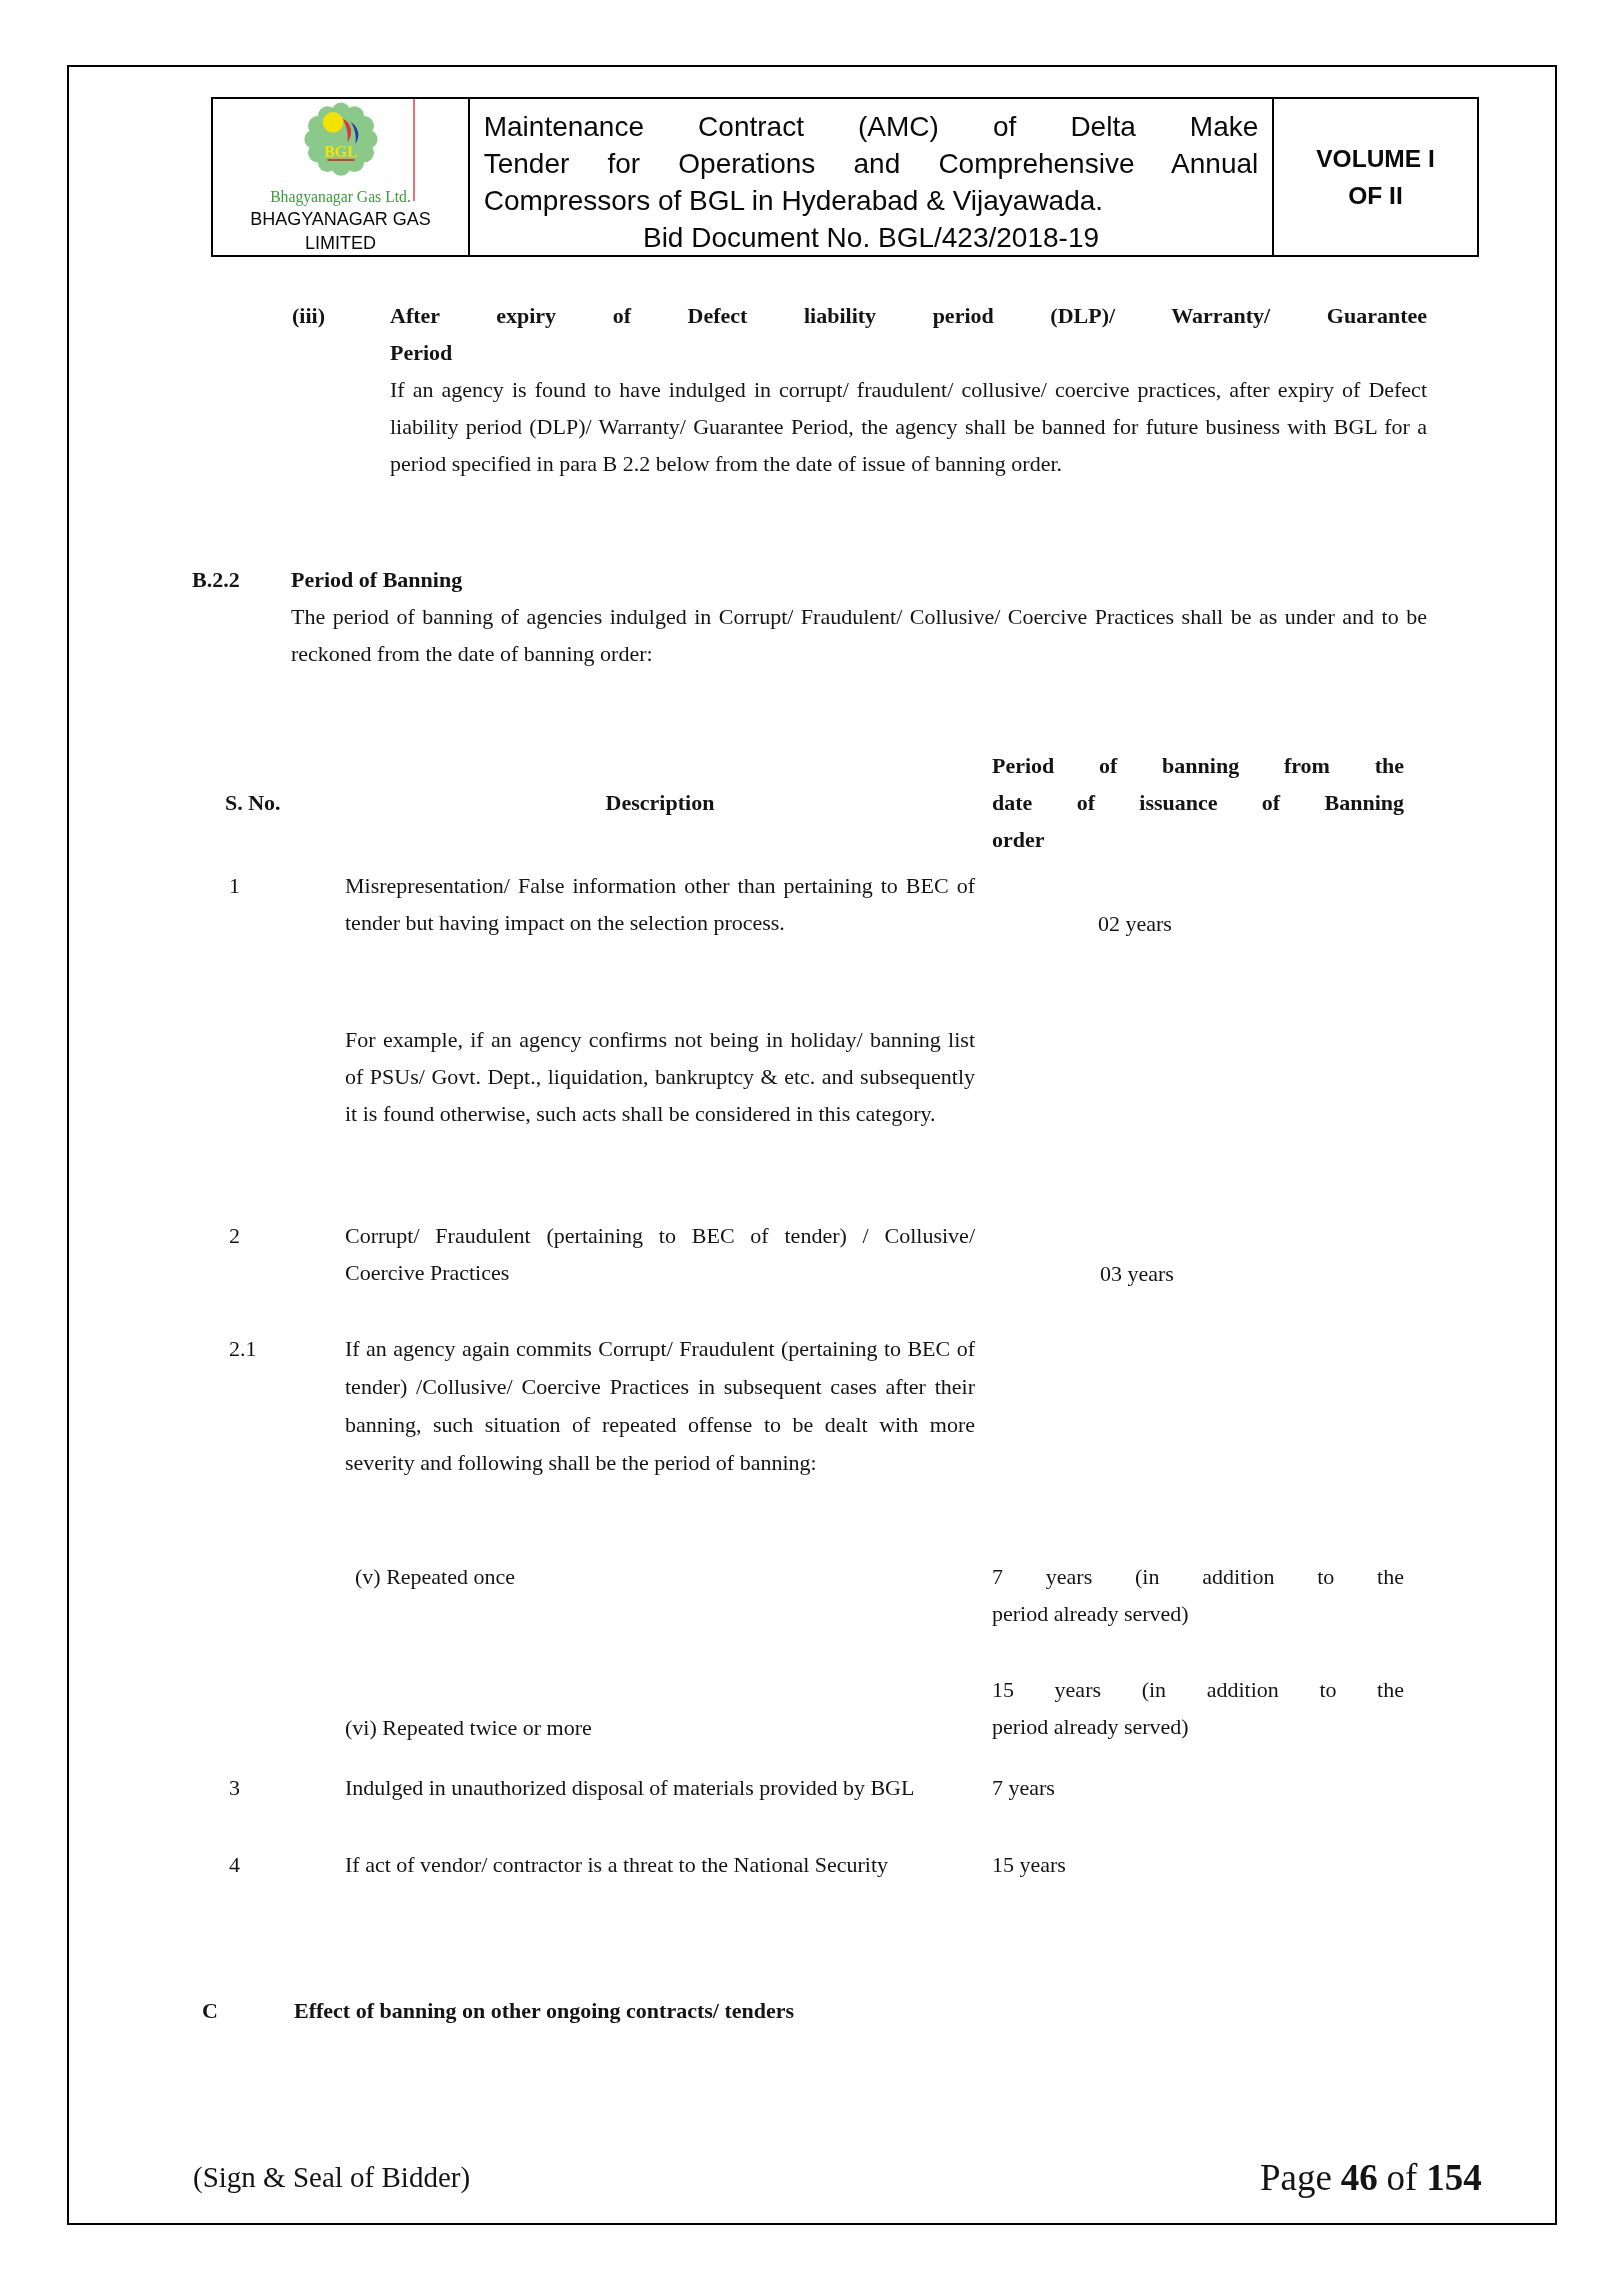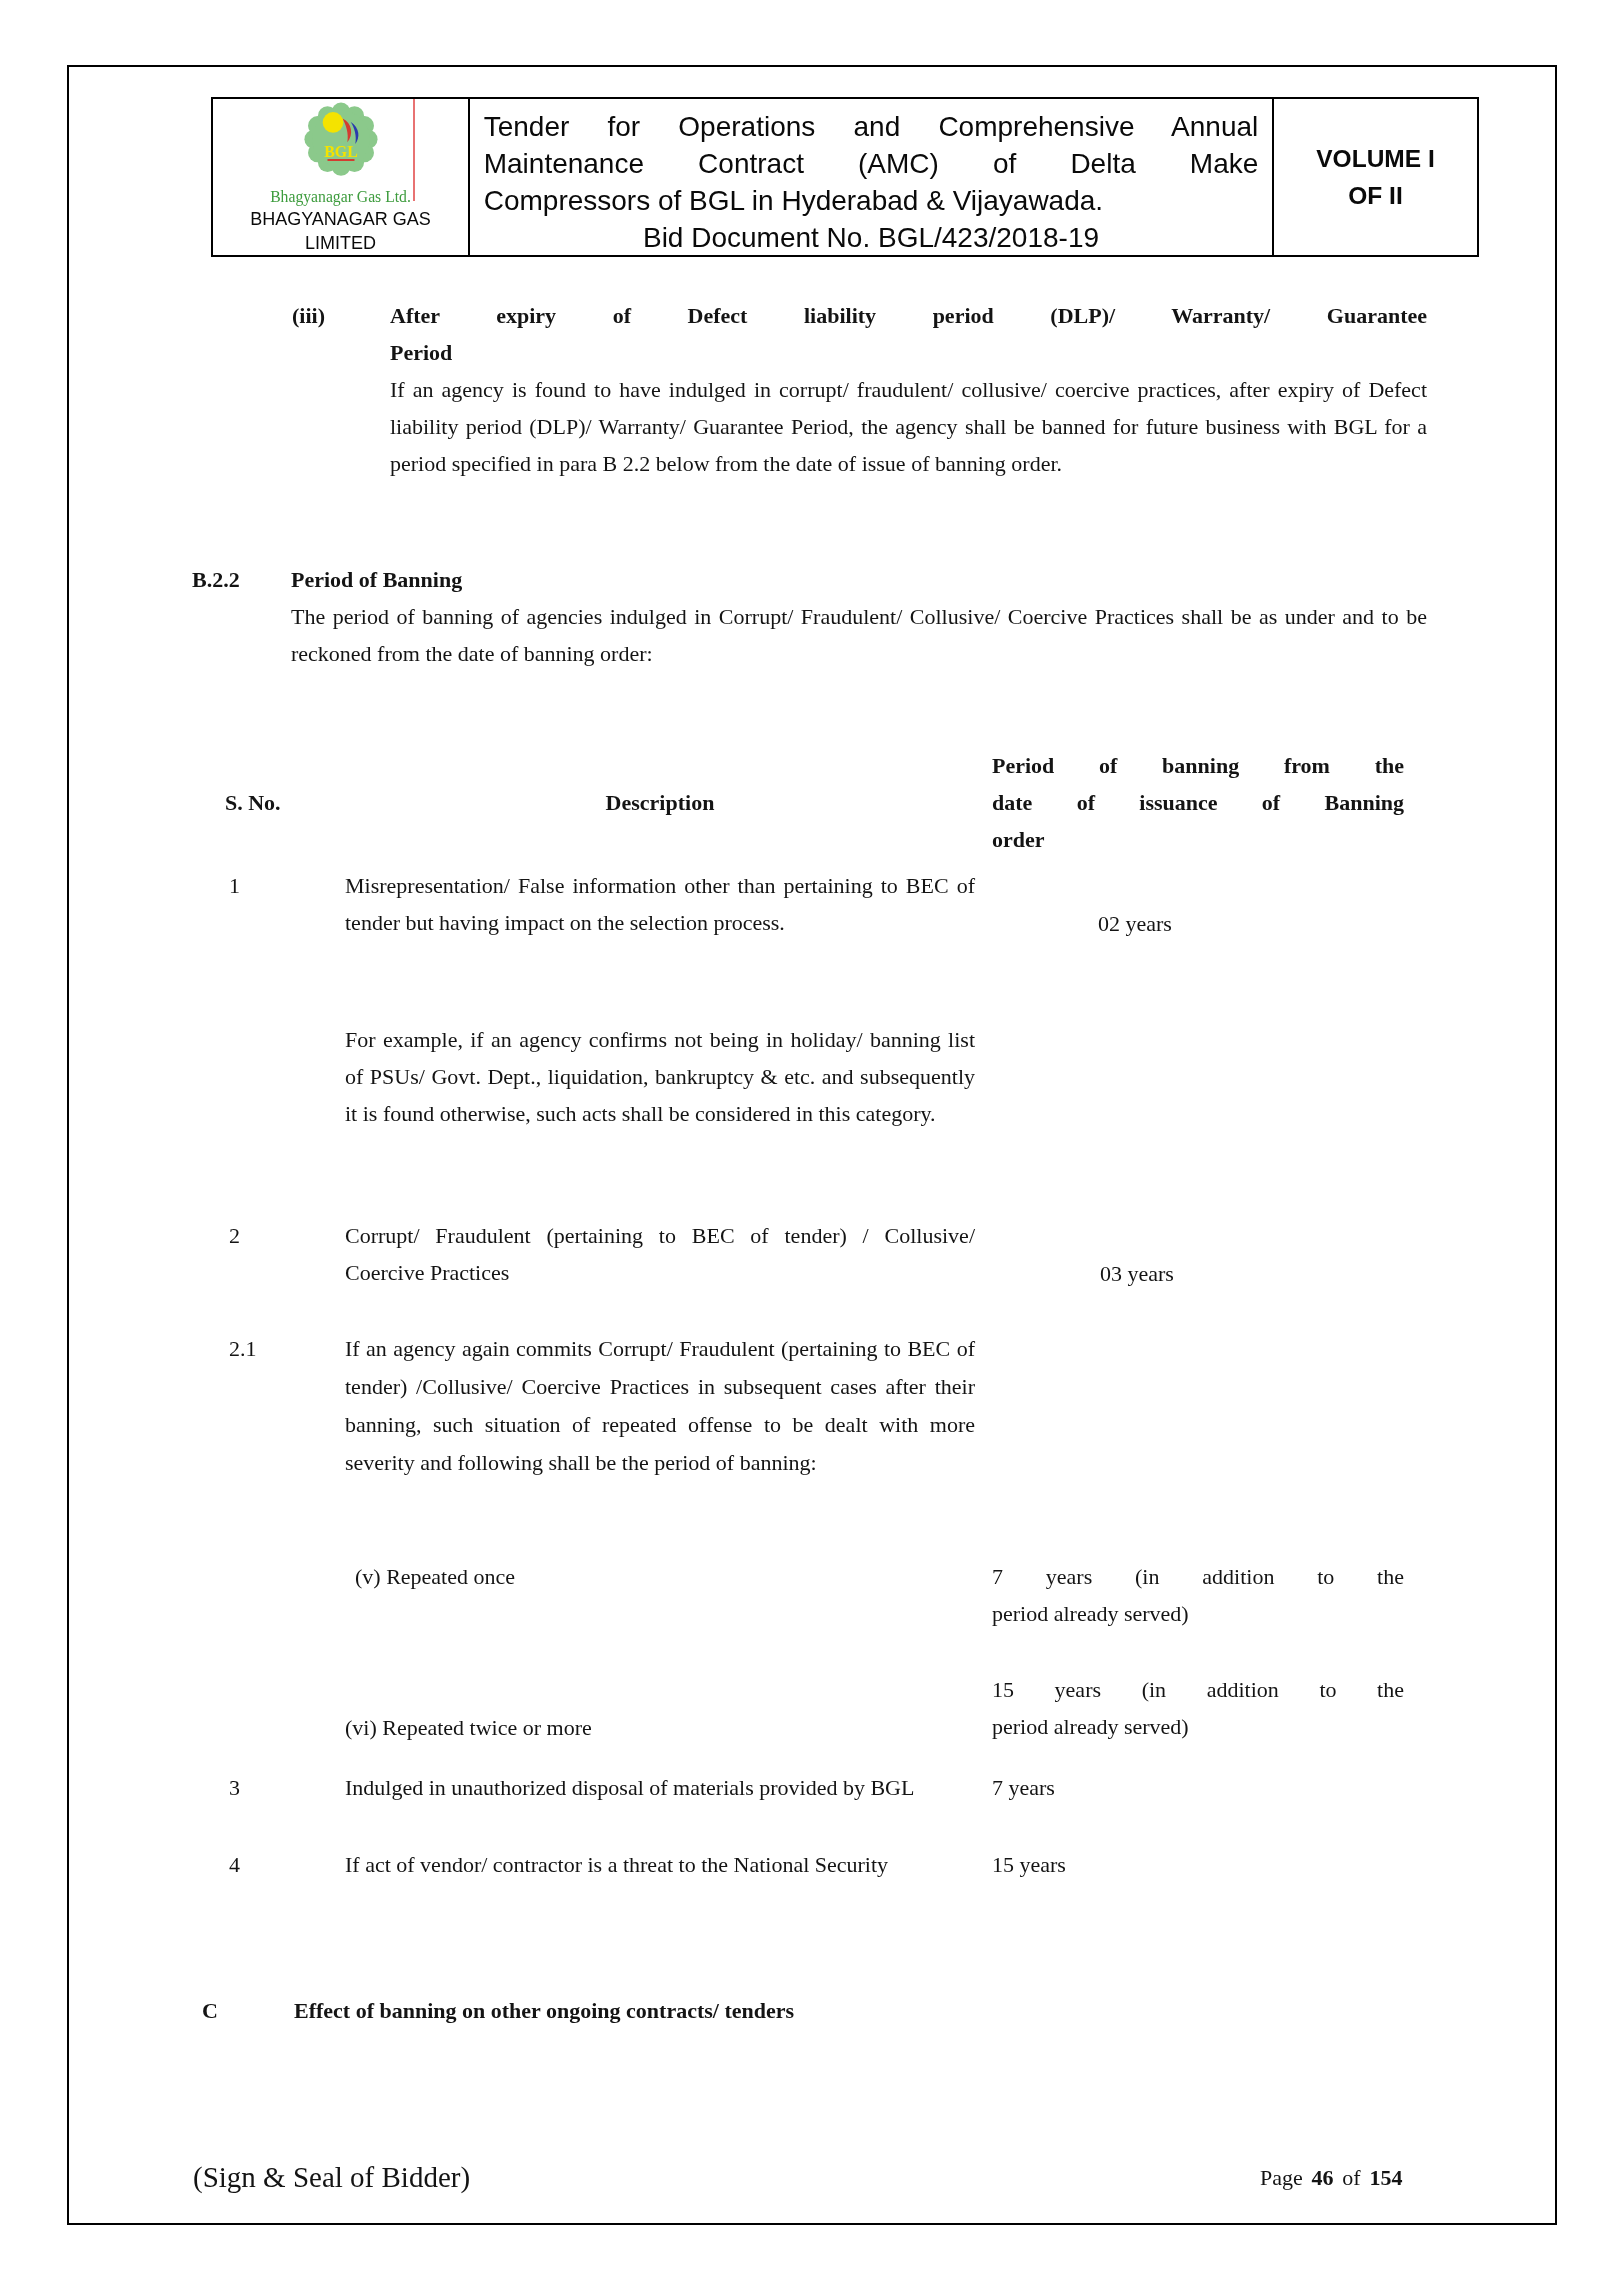--- a/index.html
+++ b/index.html
@@ -74,21 +74,21 @@
     color: #0a0a0a; text-align: center;
     margin-top: 2px;
   }
   .red-scan-line {
     position: absolute;
     left: 200px; top: 0;
     width: 2px; height: 102px;
     background: #e87272;
   }
 
-  .footer-right { display: flex; gap: 8.8px; font-size: 22px; line-height: 35px; }
+  .footer-right { display: flex; gap: 8.8px; font-size: 37px; line-height: 35px; }
   .footer-left { font-size: 29px; line-height: 35px; }
 </style>
 </head>
 <body>
 
 <div class="page">
 
   <div class="page-border"></div>
 
   <div class="htable">
@@ -118,22 +118,22 @@
       </svg>
       <div class="emblem-caption">Bhagyanagar Gas Ltd.</div>
       <div class="company-name">
         <div>BHAGYANAGAR GAS</div>
         <div>LIMITED</div>
       </div>
       <div class="red-scan-line"></div>
     </div>
 
     <div class="hcell cell-title sans">
+      <div class="tl-just">Maintenance Contract (AMC) of Delta Make</div>
       <div class="tl-just">Tender for Operations and Comprehensive Annual</div>
-      <div class="tl-just">Maintenance Contract (AMC) of Delta Make</div>
       <div class="tl-left">Compressors of BGL in Hyderabad &amp; Vijayawada.</div>
       <div class="tl-center">Bid Document No. BGL/423/2018-19</div>
     </div>
 
     <div class="hcell cell-volume sans">
       <div>VOLUME I</div>
       <div>OF II</div>
     </div>
   </div>
 

